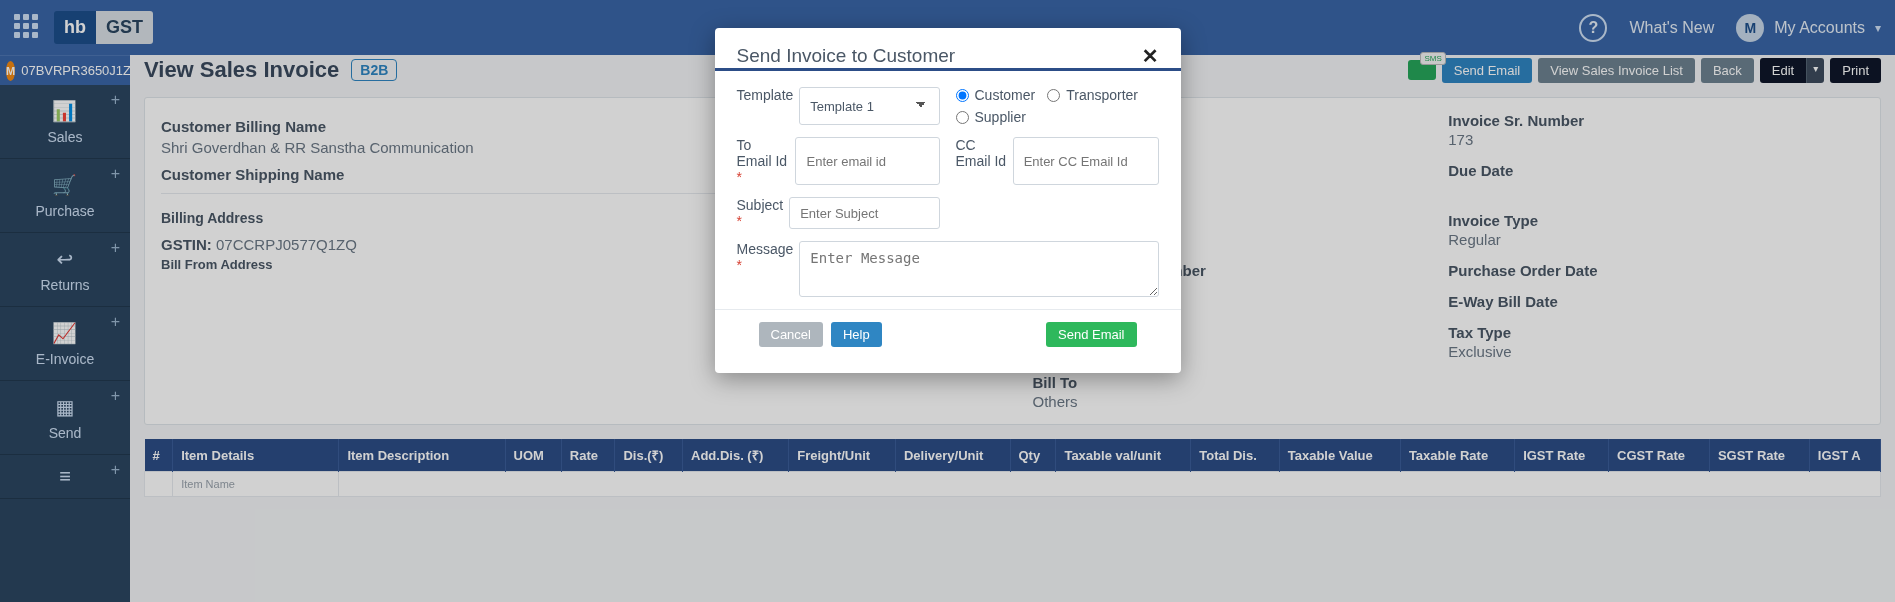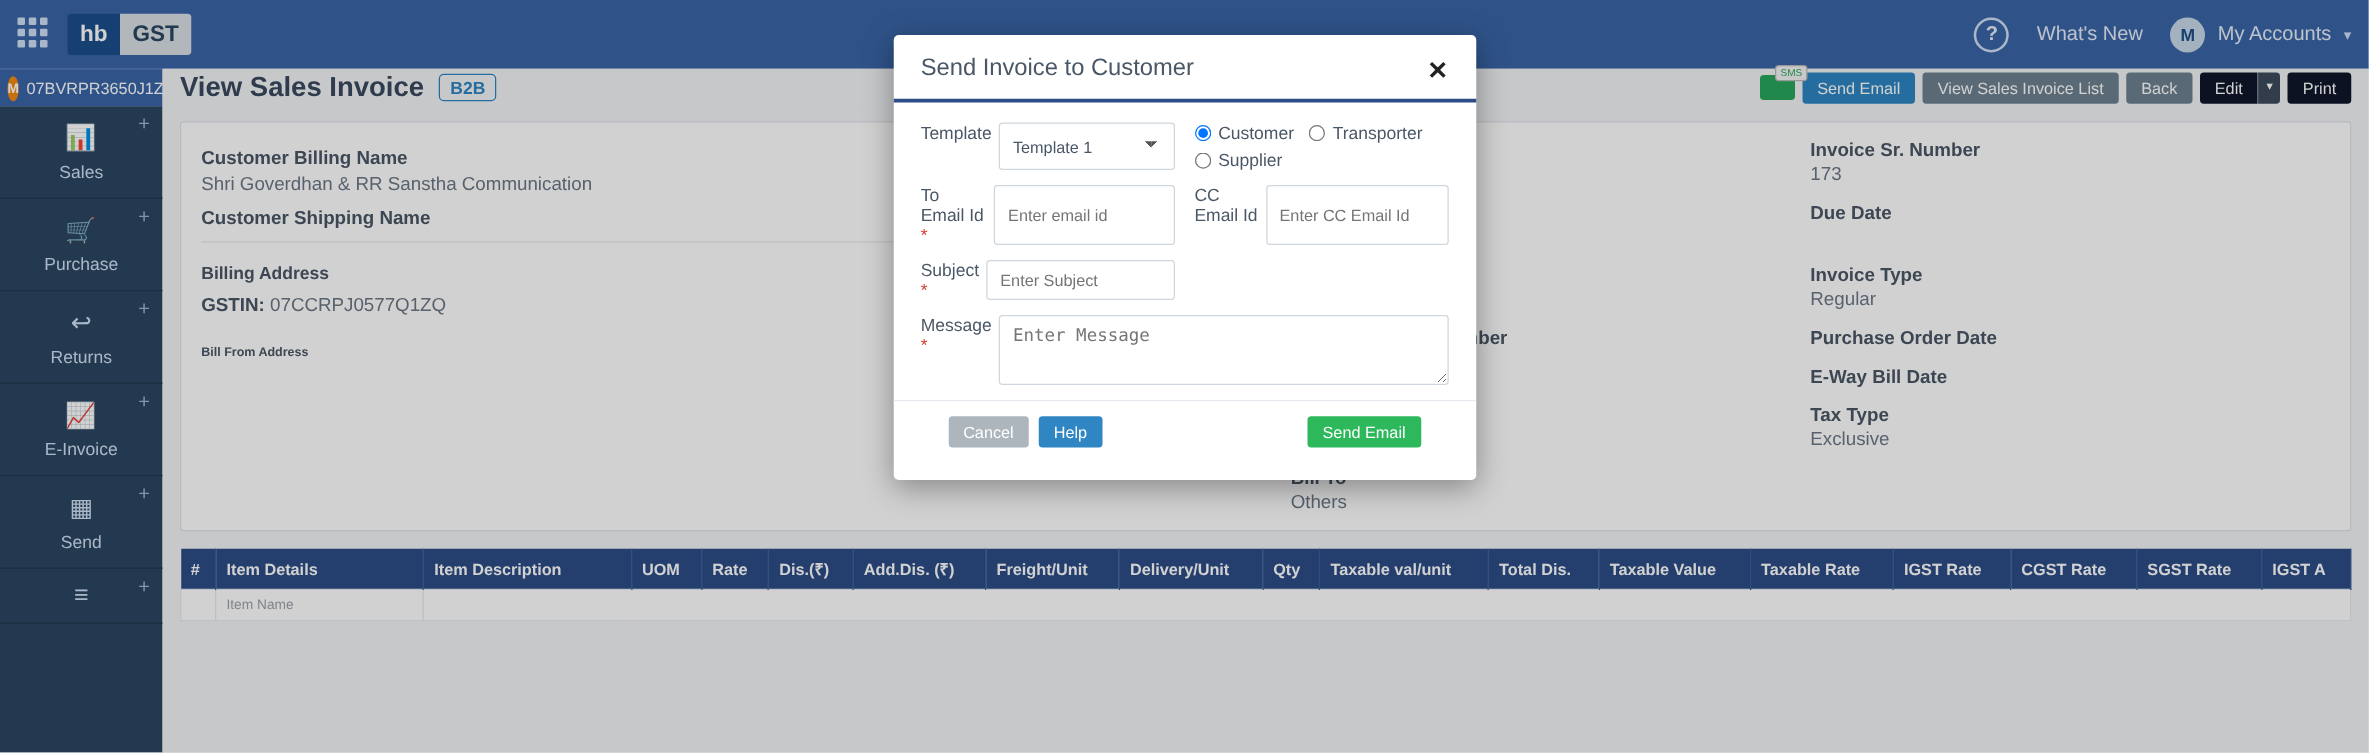--- a/index.html
+++ b/index.html
@@ -97,21 +97,21 @@
 .tbl th{ background:#2c4d87; color:#fff; text-align:left; padding:7px 8px; border-right:1px solid #3b5d99; font-weight:600; white-space:nowrap;}
 .tbl td{ background:#fff; color:#6b7886; padding:6px 8px; border:1px solid #e6eaee;}
 
 .modal{
   position:absolute; z-index:100; left:50%; top:28px; transform:translateX(-50%);
   width:466px;
   background:#fff;
   border-radius:4px;
   box-shadow:0 6px 24px rgba(0,0,0,0.35);
 }
-.modal-head{ padding:16px 22px 10px; border-bottom:3px solid #2c4d87; display:flex; }
+.modal-head{ padding:16px 22px 0; border-bottom:3px solid #2c4d87; display:flex; align-items:center;}
 .modal-title{ font-size:19px; color:#4a5766;}
 .modal-close{ margin-left:auto; font-size:20px; color:#222; cursor:pointer; font-weight:700;}
 .modal-body{ padding:16px 22px 8px; font-size:14px; color:#4a5766;}
 .m-row{ display:grid; grid-template-columns:1fr 1fr; gap:16px; margin-bottom:12px;}
 .m-col{ display:flex; gap:6px;}
 .m-label{ font-size:14px; color:#4a5766;}
 .req{ color:#d64032; }
 .select, .tinput{
   width:100%; border:1px solid #cfd6dd; border-radius:3px; padding:7px 10px; font-size:13px; color:#4a5766; background:#fff;
 }
@@ -217,21 +217,21 @@
           <div class="label-strong">Customer Billing Name</div>
           <div class="val">Shri Goverdhan &amp; RR Sanstha Communication</div>
           <div class="label-strong" style="margin-top:10px">Customer Shipping Name</div>
 
           <div class="sub-section">
             <div class="label-strong" style="font-size:14px">Billing Address</div>
             <div class="val" style="margin-top:10px">
               <b style="color:#4a5766">GSTIN:</b>
               <span>07CCRPJ0577Q1ZQ</span>
             </div>
-            <div class="label-strong" style="font-size:10px; margin-top:24px">Bill From Address</div>
+            <div class="label-strong" style="font-size:13px; margin-top:4px">Bill From Address</div>
           </div>
         </div>
 
         <div>
           <div class="kv-grid">
             <div class="kv-block">
                 <div class="kv-label">Invoice Date</div>
                 <div class="kv-val">31/07/2021</div>
               </div>
             <div class="kv-block">

